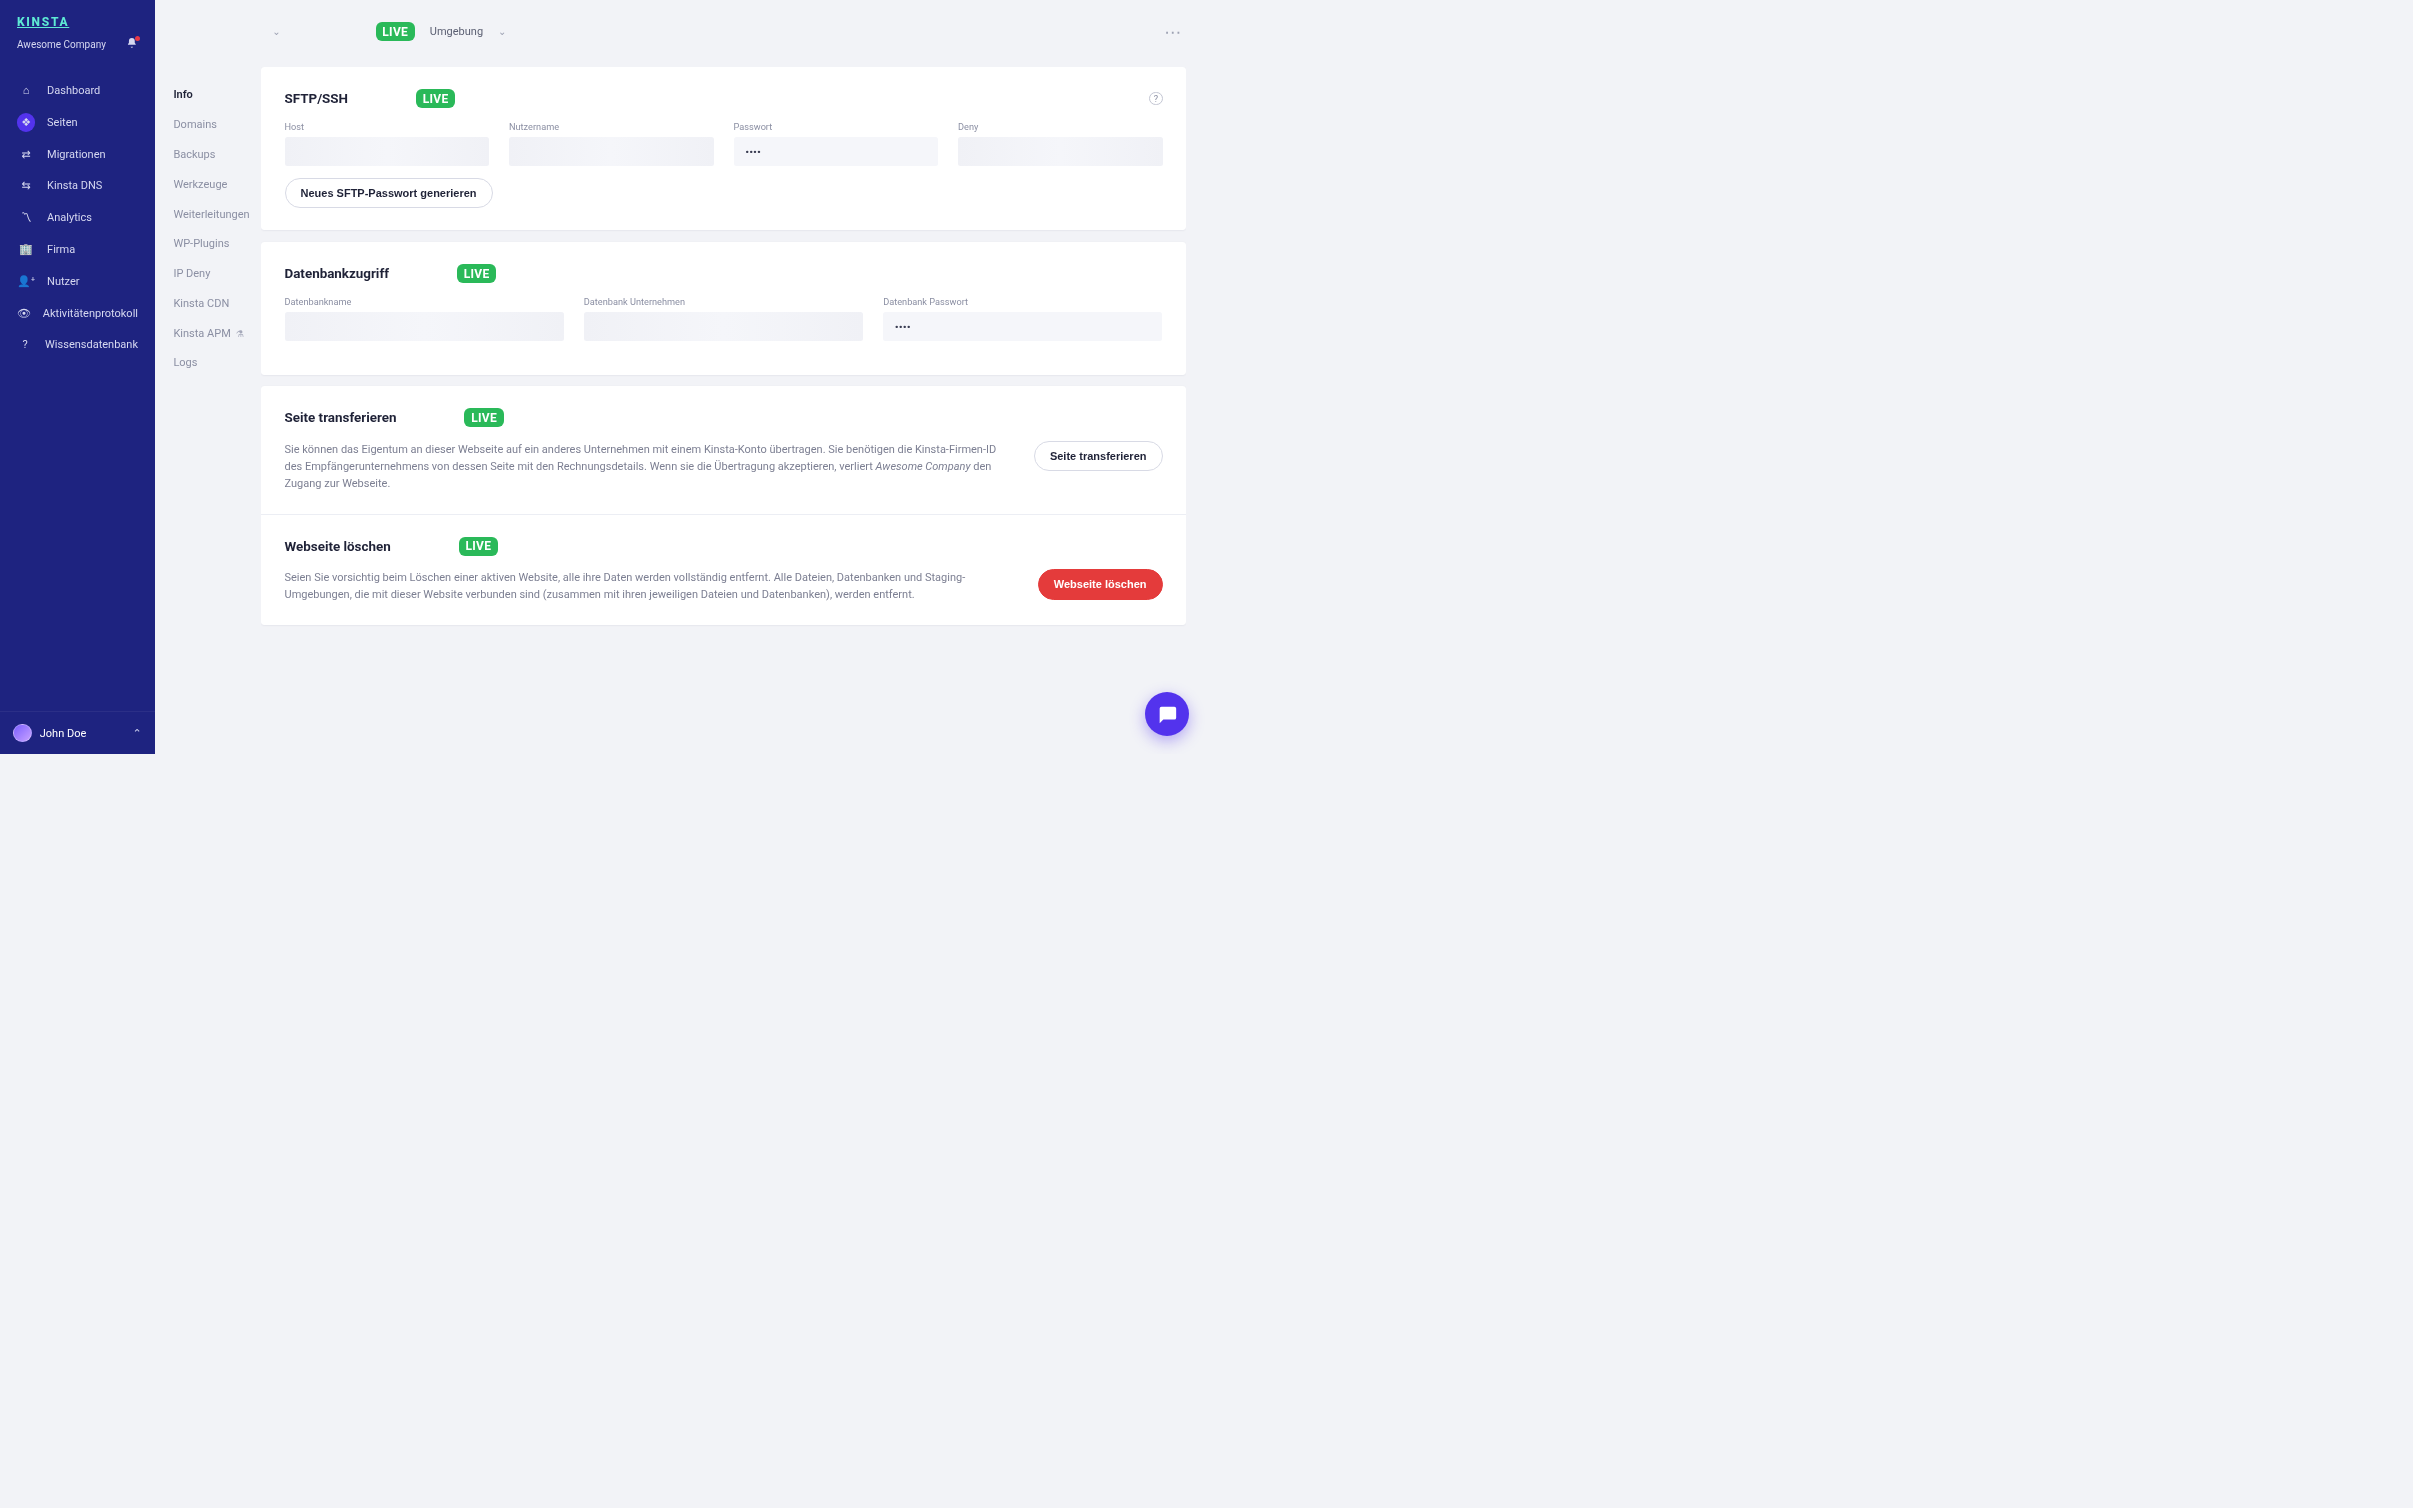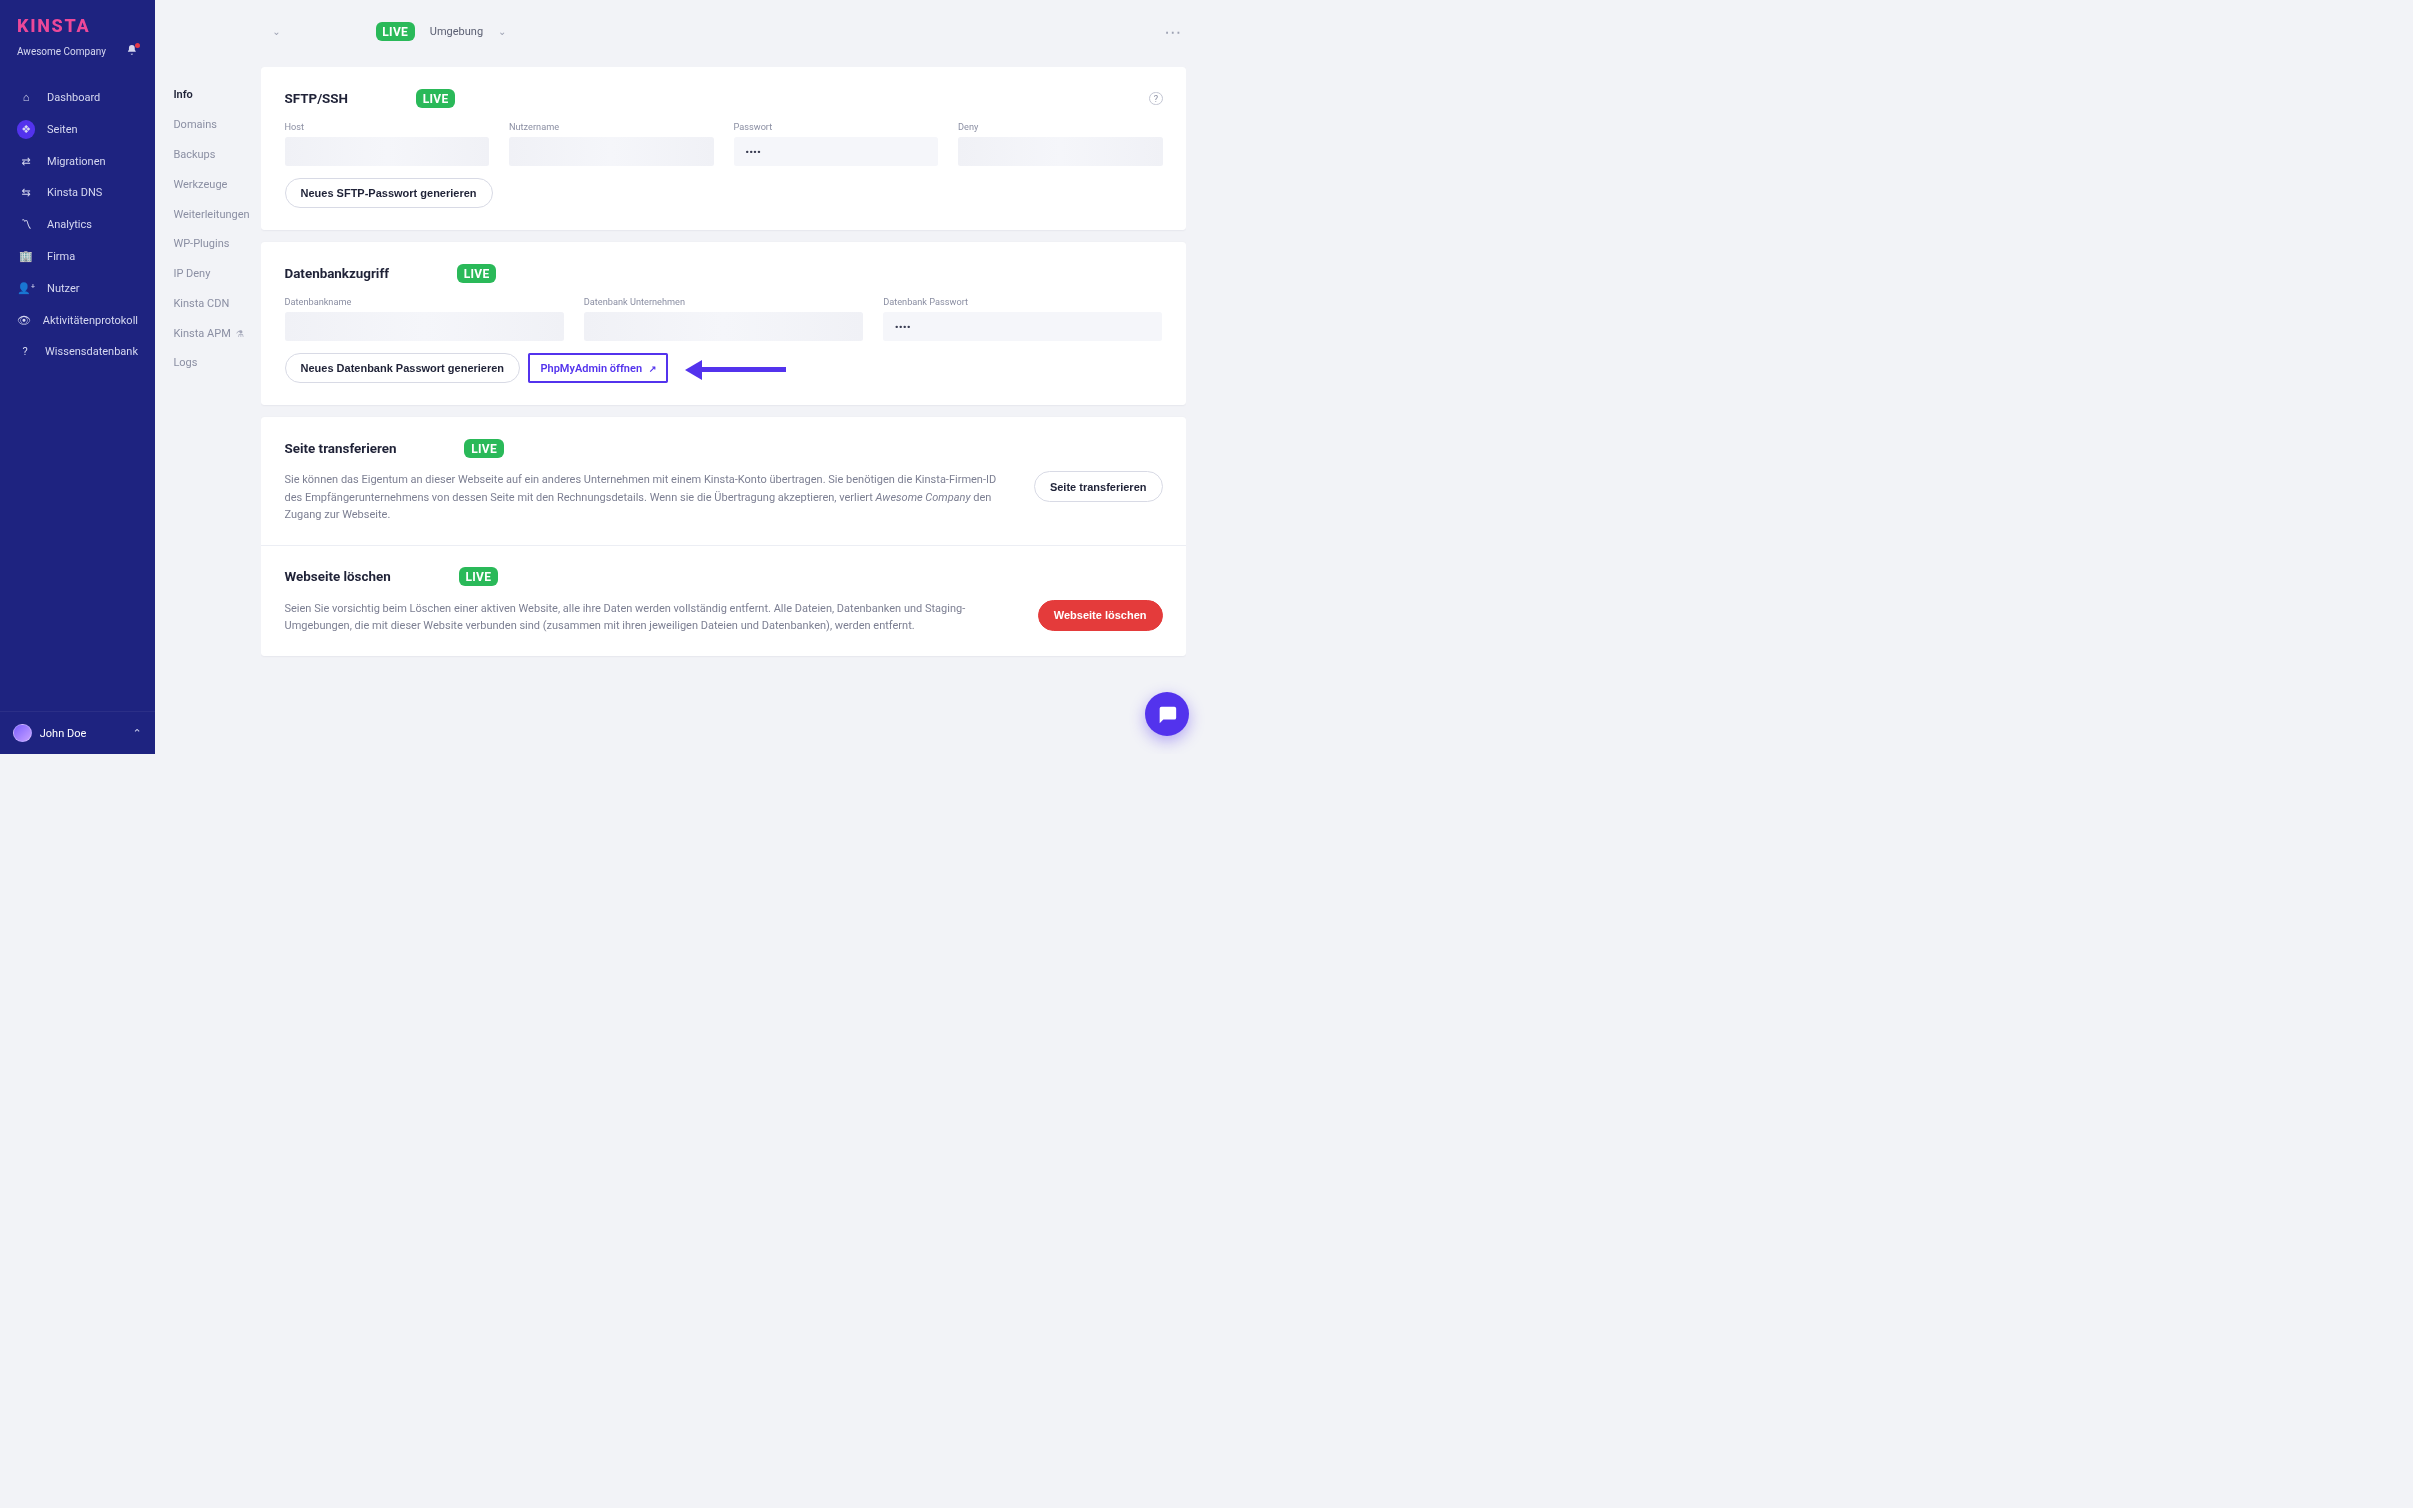--- a/index.html
+++ b/index.html
@@ -24,22 +24,23 @@
       color: #fff;
       display: flex;
       flex-direction: column;
     }
     .sidebar-top {
       padding: 15px 17px 6.7px;
     }
     .logo {
       font-weight: 800;
       letter-spacing: 1.7px;
-      font-size: 18px;
-      color: #ec4899;
+      font-size: 12px;
+      color: #5eead4;
+      text-decoration: underline;
     }
     .company-row {
       display: flex;
       align-items: center;
       justify-content: space-between;
       margin-top: 8.4px;
       font-size: 10px;
       color: #d6d8f0;
     }
     .bell {
@@ -473,31 +474,20 @@
         </div>
         <div class="field">
           <span class="field-label">Datenbank Unternehmen</span>
           <div class="field-box blurred"></div>
         </div>
         <div class="field">
           <span class="field-label">Datenbank Passwort</span>
           <div class="field-box">••••</div>
         </div>
       </div>
-      <div style="display:flex;align-items:center;gap:8.4px">
-        <button class="btn">Neues Datenbank Passwort generieren</button>
-        <span class="highlight-box">
-          <span>PhpMyAdmin öffnen</span>
-          <span class="ext-icon">↗</span>
-        </span>
-        <span class="arrow-annotation">
-          <span class="arrow-head"></span>
-          <span class="arrow-line"></span>
-        </span>
-      </div>
     </div>
   </section>
 
   <section class="panel">
     <div class="panel-inner">
       <div class="panel-header">
         <span class="panel-title">Seite transferieren</span>
         <span class="live-pill">LIVE</span>
       </div>
       <div class="panel-split">

